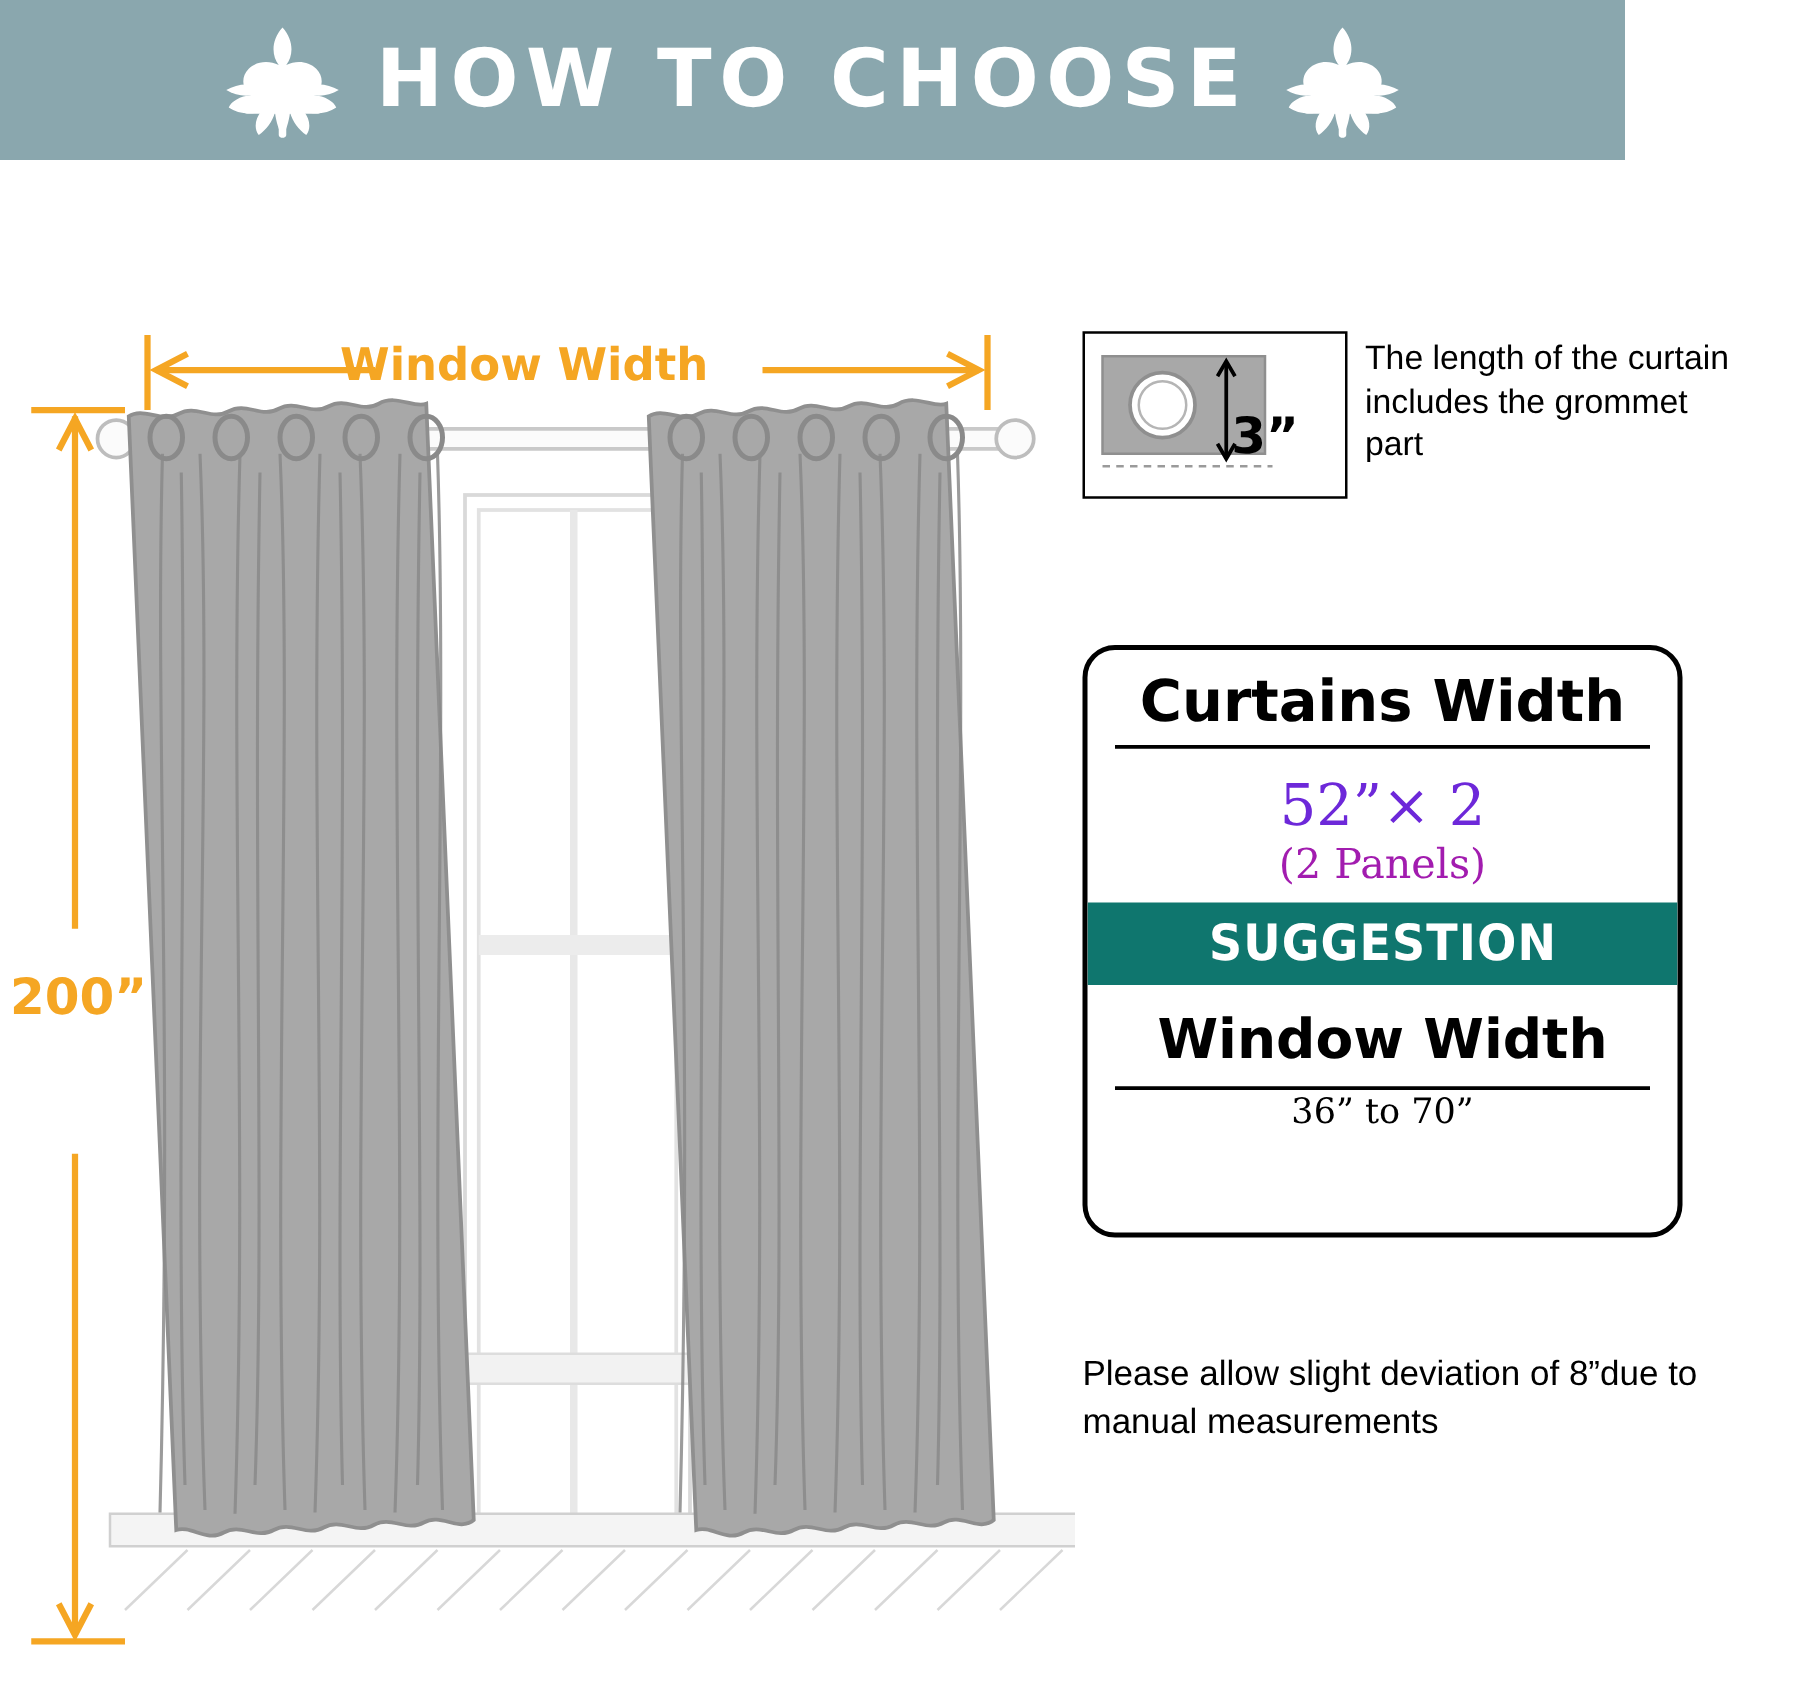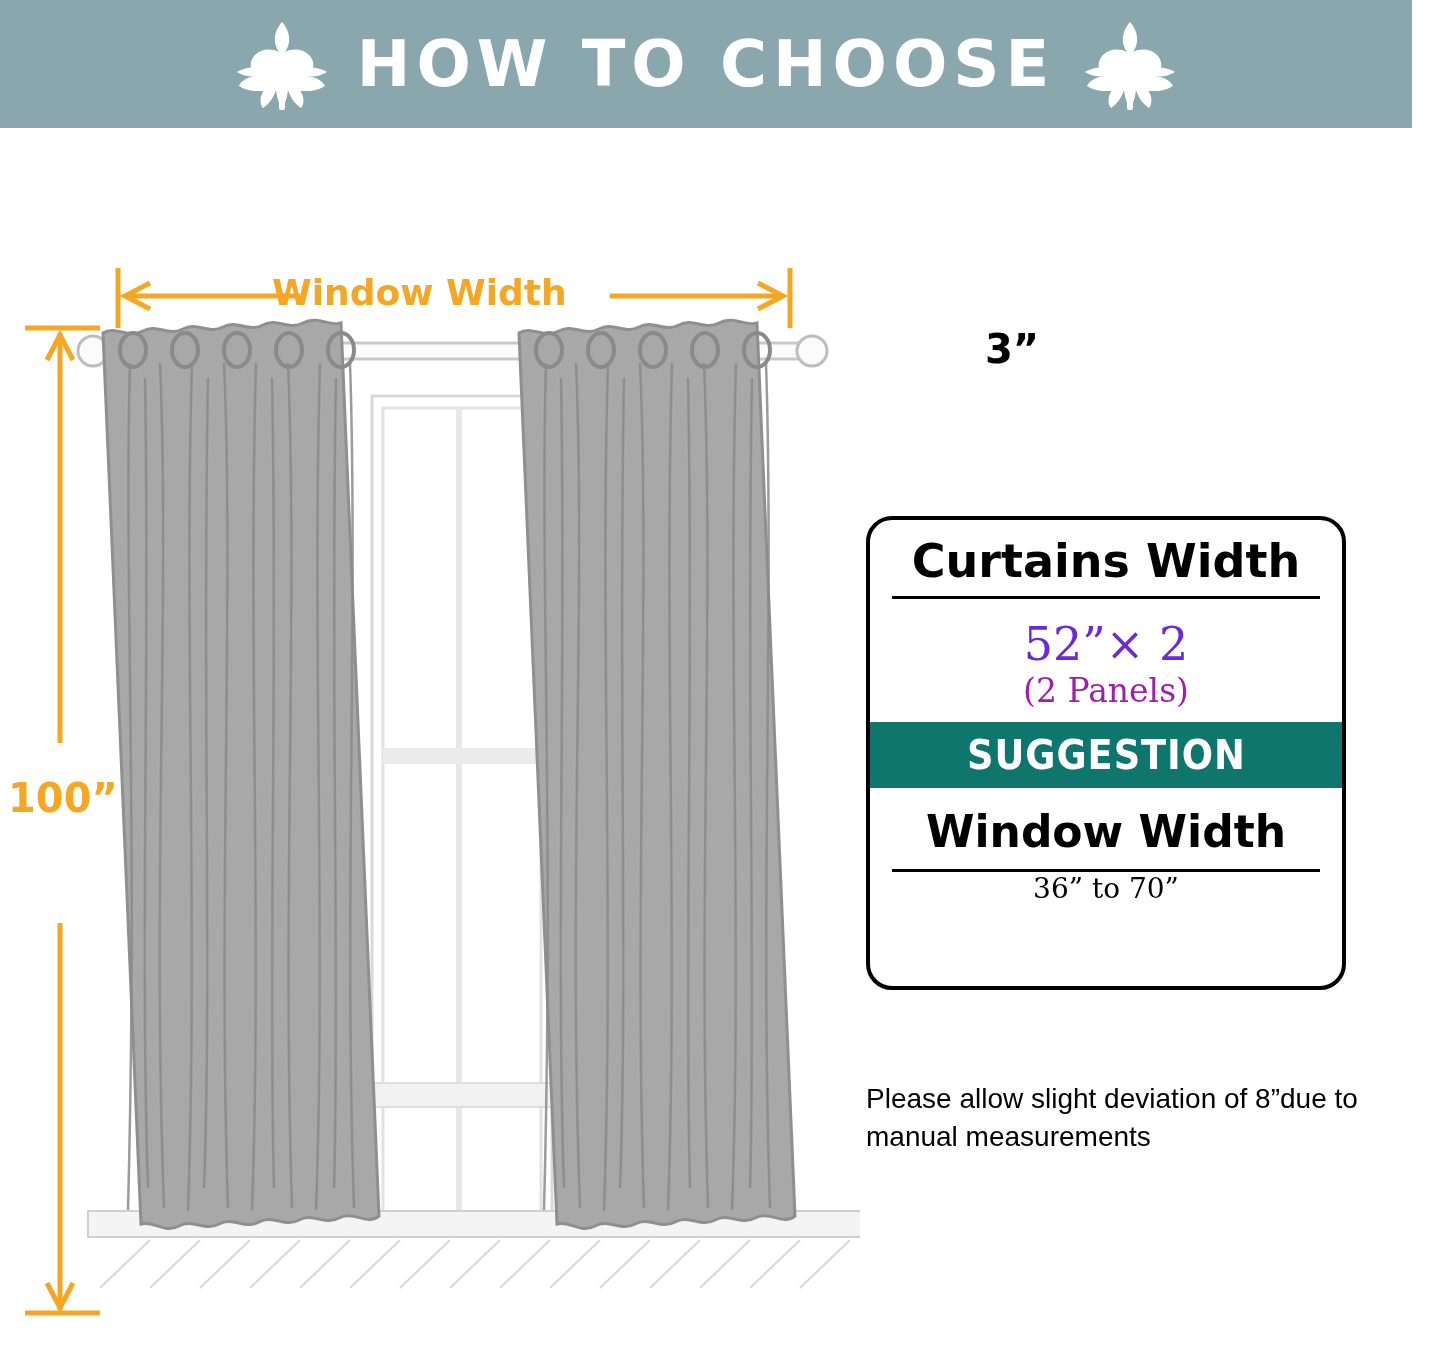--- a/index.html
+++ b/index.html
@@ -15,21 +15,21 @@
     width: 1445px;
     height: 1353px;
     overflow: hidden;
     background: #ffffff;
   }
 
   
   .header {
     position: absolute;
     left: 0; top: 0;
-    width: 1412px;
+    width: 1300px;
     height: 128px;
     background: #8aa7ae;
     display: flex;
     align-items: center;
     justify-content: center;
   }
   .header-title {
     color: #ffffff;
     font-size: 64px;
     font-weight: bold;
@@ -329,23 +329,39 @@
       <line x1="25" y1="200" x2="100" y2="200"></line>
       <line x1="25" y1="1185" x2="100" y2="1185"></line>
       <line x1="60" y1="205" x2="60" y2="615"></line>
       <polyline points="47,232 60,207 73,232" fill="none"></polyline>
       <line x1="60" y1="795" x2="60" y2="1180"></line>
       <polyline points="47,1155 60,1180 73,1155" fill="none"></polyline>
     </g>
   </svg>
 
   <div class="lbl-window-width">Window Width</div>
-  <div class="lbl-120">100”</div>
+  <div class="lbl-120">200”</div>
 
   <div class="right-col">
+    <div class="grommet-row">
+      <div class="grommet-box">
+        <svg viewBox="0 0 208 130" style="position:absolute;left:0;top:0;width:208px;height:130px;">
+          <rect x="14" y="18" width="130" height="78" fill="#a8a8a8" stroke="#8f8f8f" stroke-width="2"></rect>
+          <circle cx="62" cy="57" r="26" fill="#ffffff" stroke="#8f8f8f" stroke-width="3"></circle>
+          <circle cx="62" cy="57" r="19" fill="#ffffff" stroke="#b5b5b5" stroke-width="2"></circle>
+          <line x1="14" y1="106" x2="150" y2="106" stroke="#9a9a9a" stroke-width="2" stroke-dasharray="6 5"></line>
+          <g stroke="#000000" stroke-width="3" fill="none">
+            <line x1="113" y1="24" x2="113" y2="98"></line>
+            <polyline points="106,34 113,22 120,34"></polyline>
+            <polyline points="106,88 113,100 120,88"></polyline>
+          </g>
+        </svg>
+      </div>
+      <div class="grommet-note">The length of the curtain includes the grommet part</div>
+    </div>
   </div>
 
   <div class="lbl-3in">3”</div>
 
   <div class="spec-card">
     <div class="spec-title">Curtains Width</div>
     <div class="rule"></div>
     <div class="spec-value">52”× 2</div>
     <div class="spec-sub">(2 Panels)</div>
     <div class="suggestion-band">

